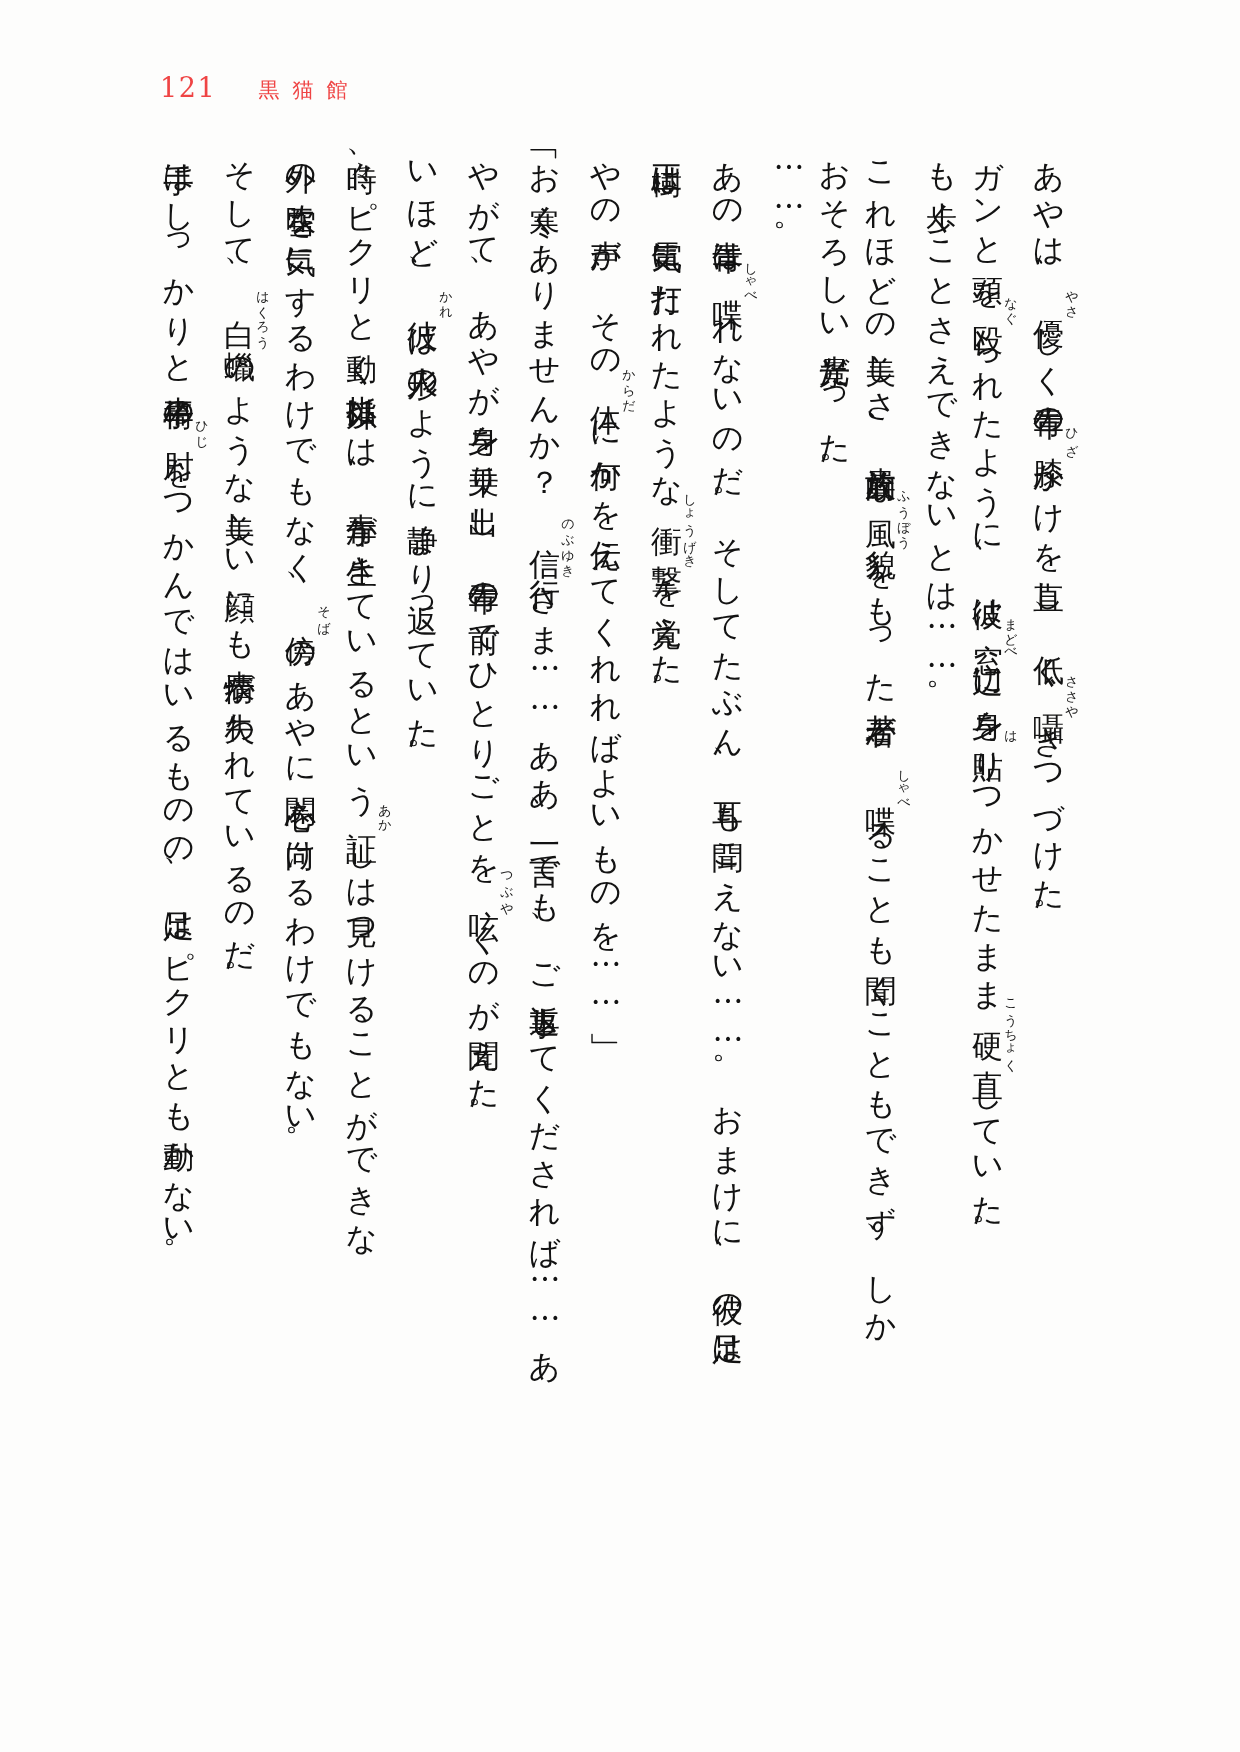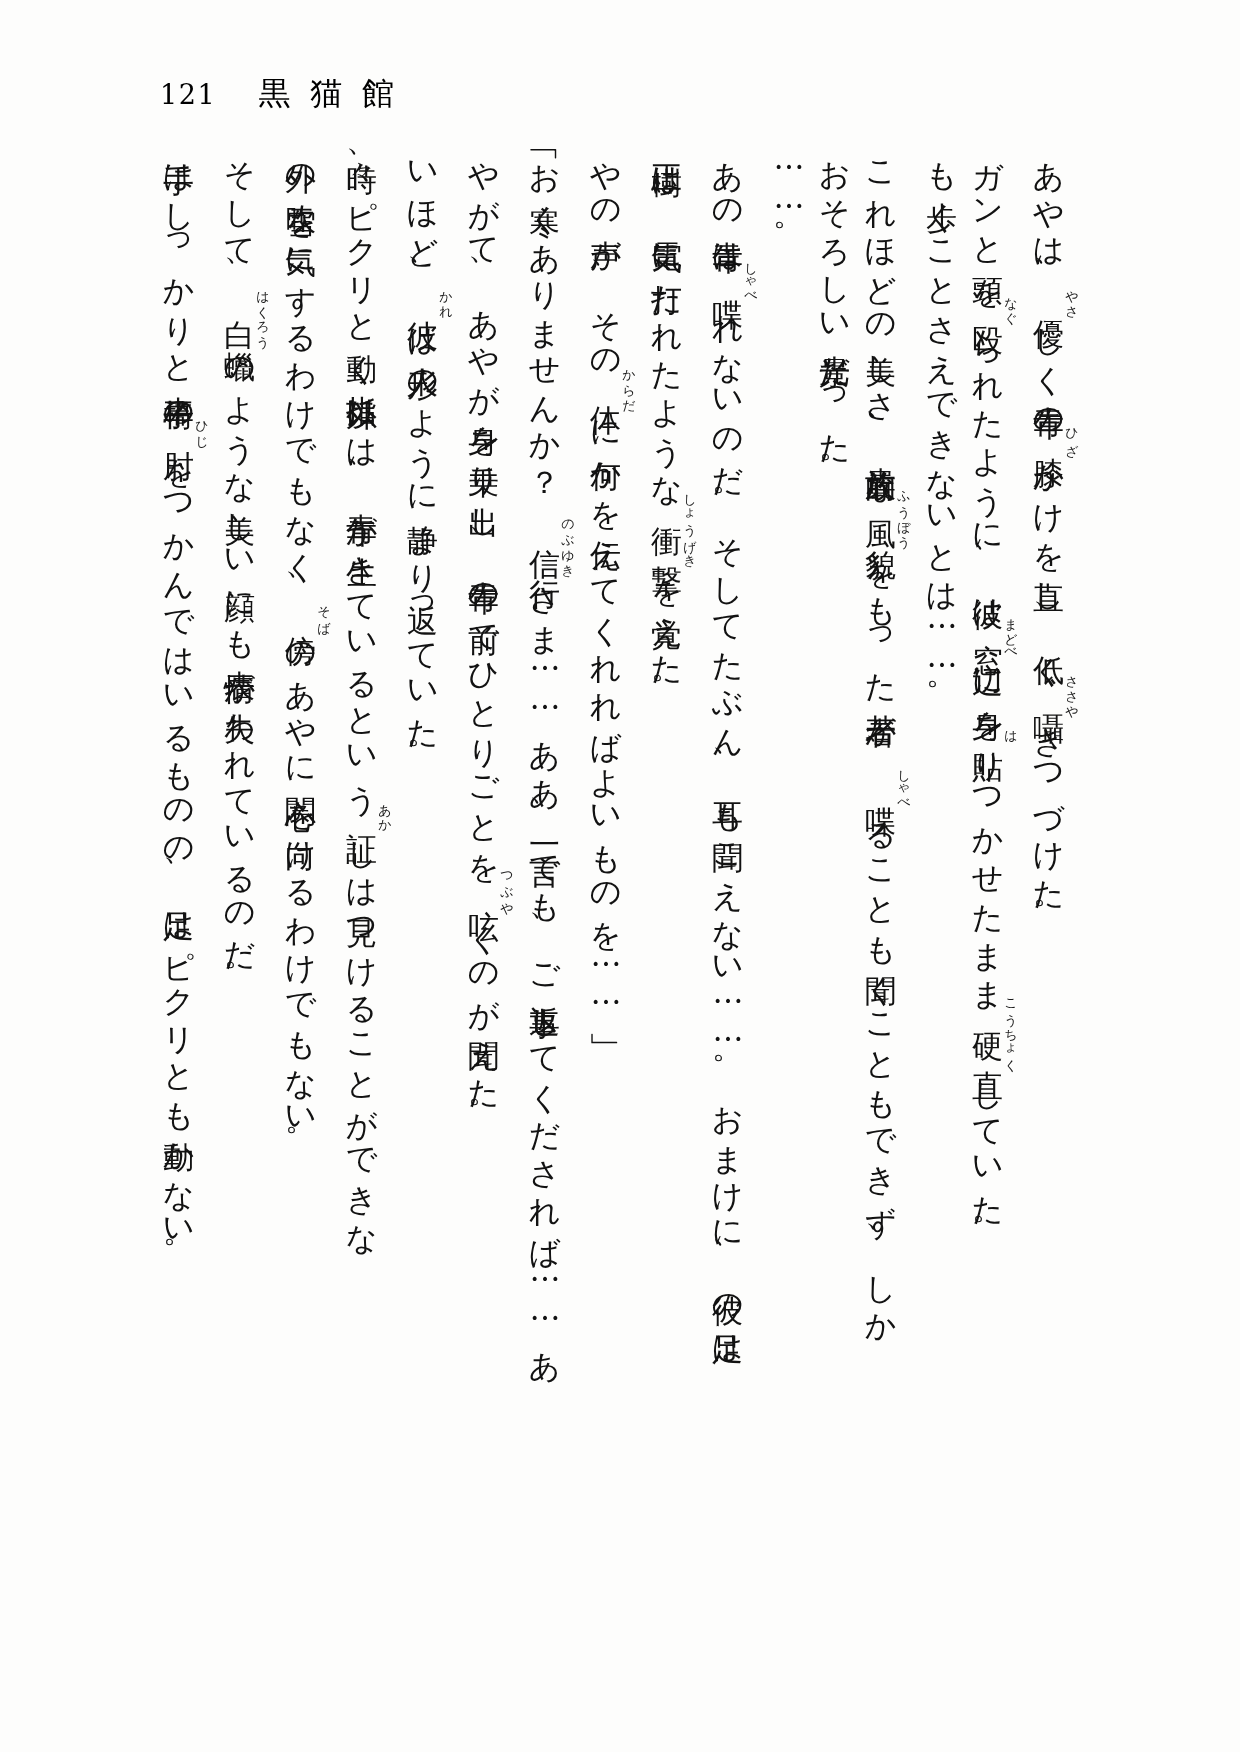--- a/index.html
+++ b/index.html
@@ -20,30 +20,30 @@
   
   .running-head {
     position: absolute;
     top: 72px;
     left: 160px;
     display: flex;
     align-items: baseline;
     gap: 42px;
     font-size: 27px;
     letter-spacing: 0.02em;
-    color: #000000;
+    color: #ef4444;
   }
   .running-head .folio {
     font-family: "DejaVu Serif", "Liberation Serif", serif;
     font-size: 27px;
     letter-spacing: 0.06em;
   }
   .running-head .title {
     letter-spacing: 0.62em;
-    font-size: 32px;
+    font-size: 21px;
   }
 
   
   .body-area {
     position: absolute;
     top: 140px;
     right: 82px;
     width: 1010px;
     height: 1490px;
     display: flex;

